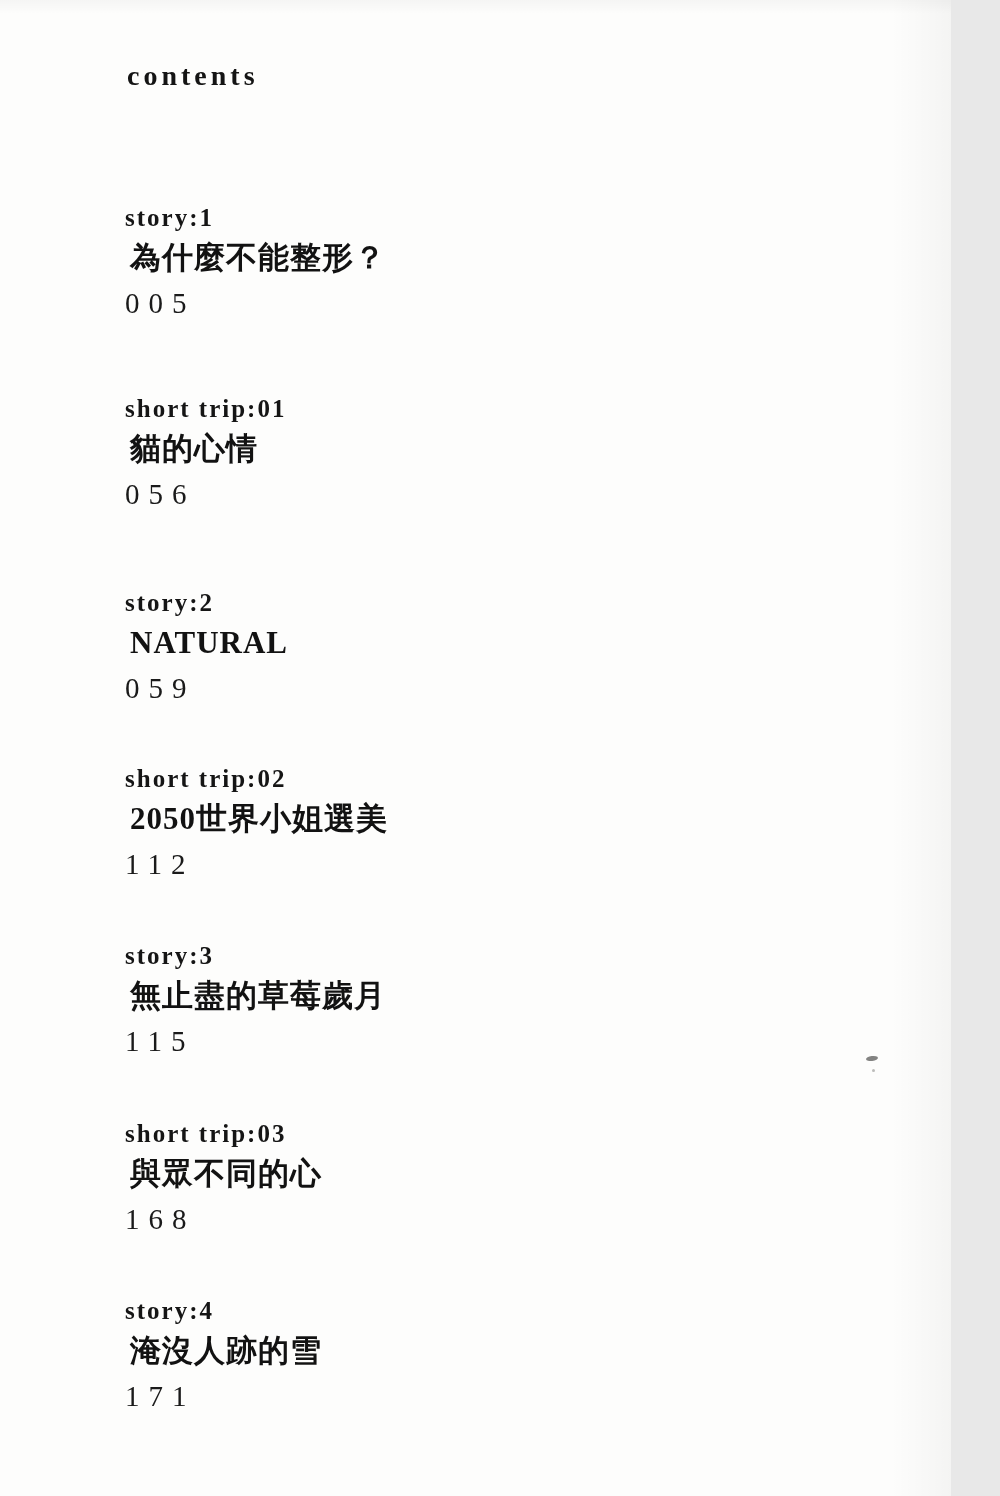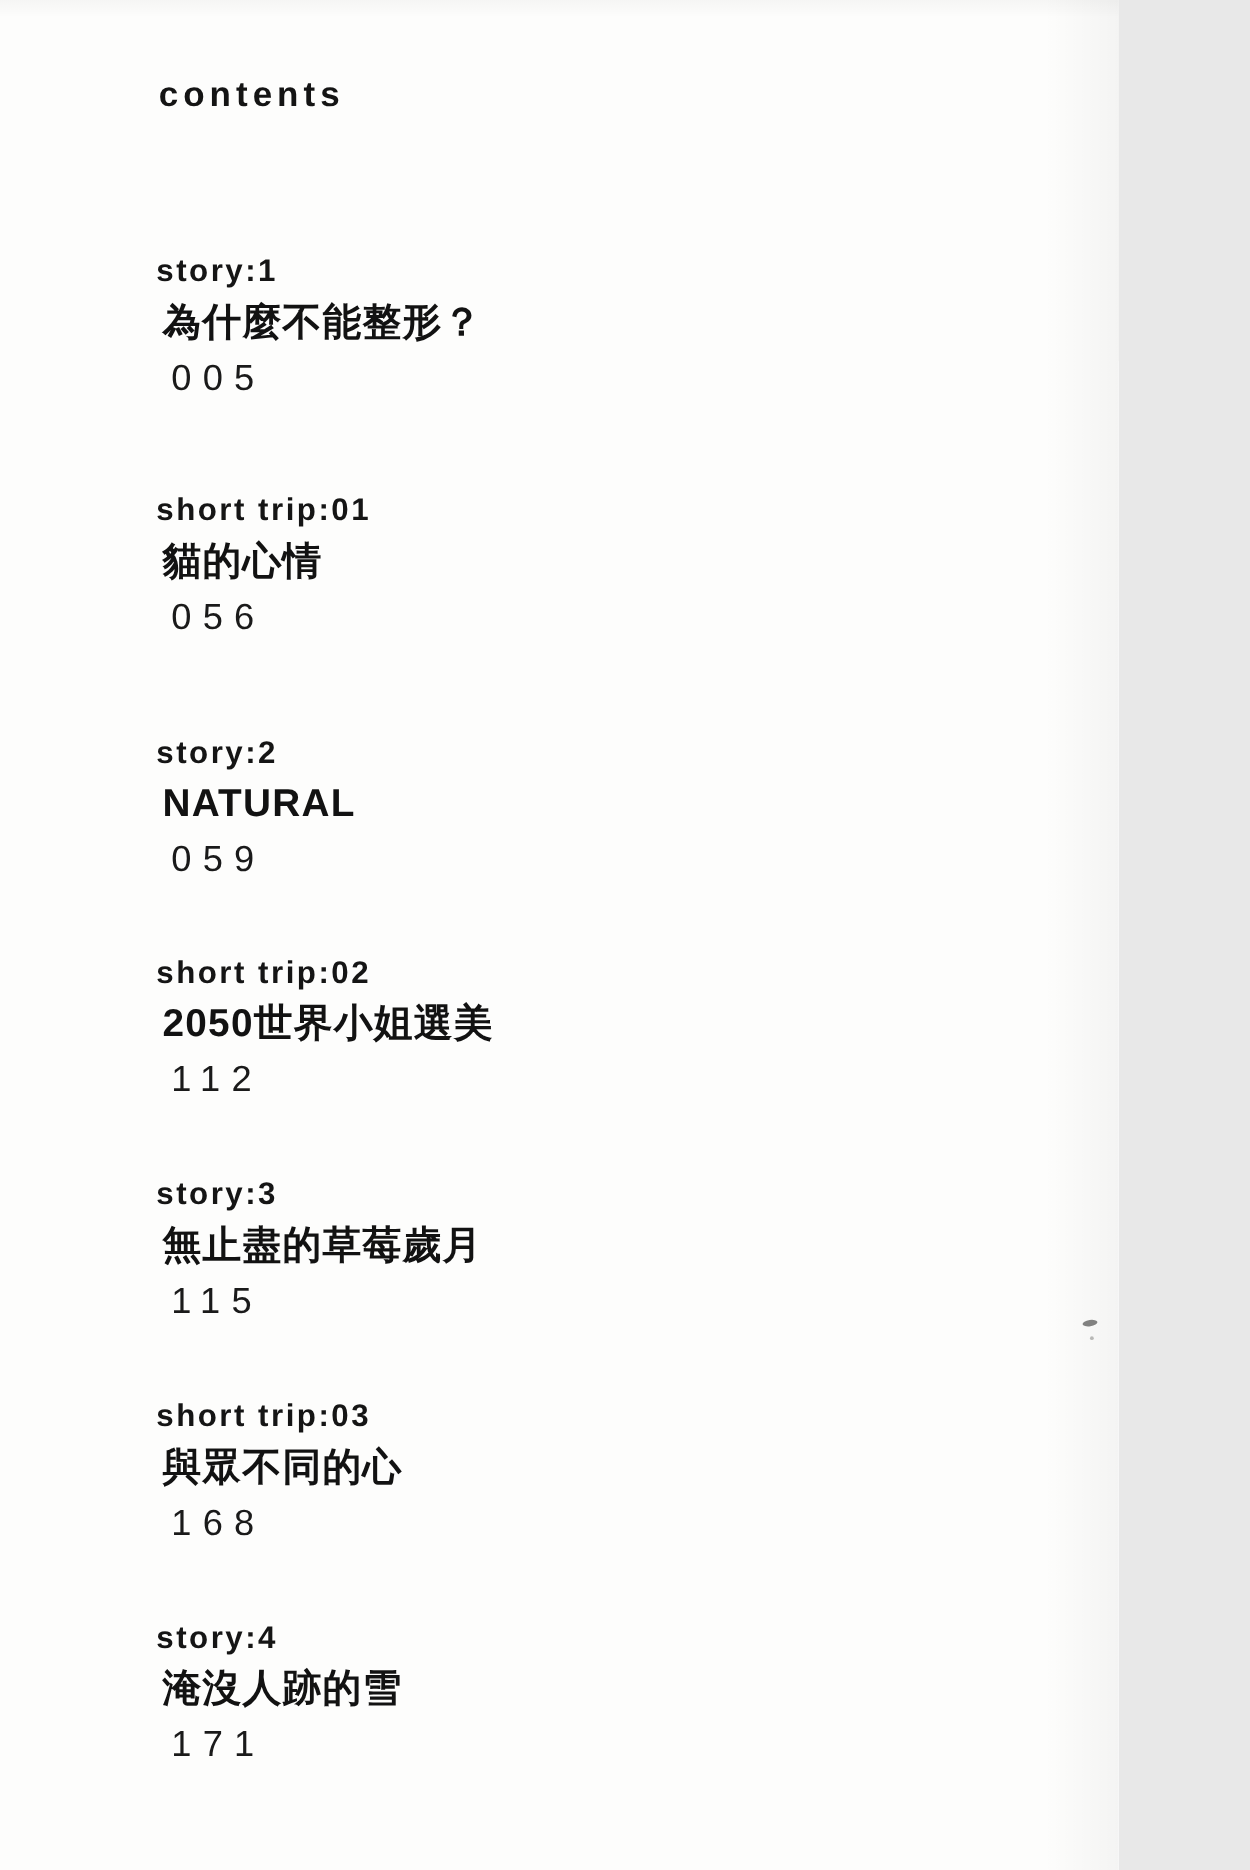--- a/index.html
+++ b/index.html
@@ -2,27 +2,26 @@
 <html><head>
 <meta charset="utf-8">
 <style>
   html, body {
     margin: 0;
     padding: 0;
     background: #e8e8e8;
   }
   .page {
     position: relative;
-    width: 883px;
+    width: 951px;
     height: 1496px;
     background: #fdfdfc;
     overflow: hidden;
-    font-family: Liberation Sans, sans-serif;
+    font-family: Liberation Serif, serif;
     color: #171717;
-    padding-left: 12px;
   }
   
   .edge-shade-right {
     position: absolute;
     top: 0; right: 0;
     width: 60px; height: 100%;
     background: linear-gradient(to right, rgba(0,0,0,0) 0%, rgba(0,0,0,0.035) 100%);
     pointer-events: none;
   }
   .edge-shade-top {

